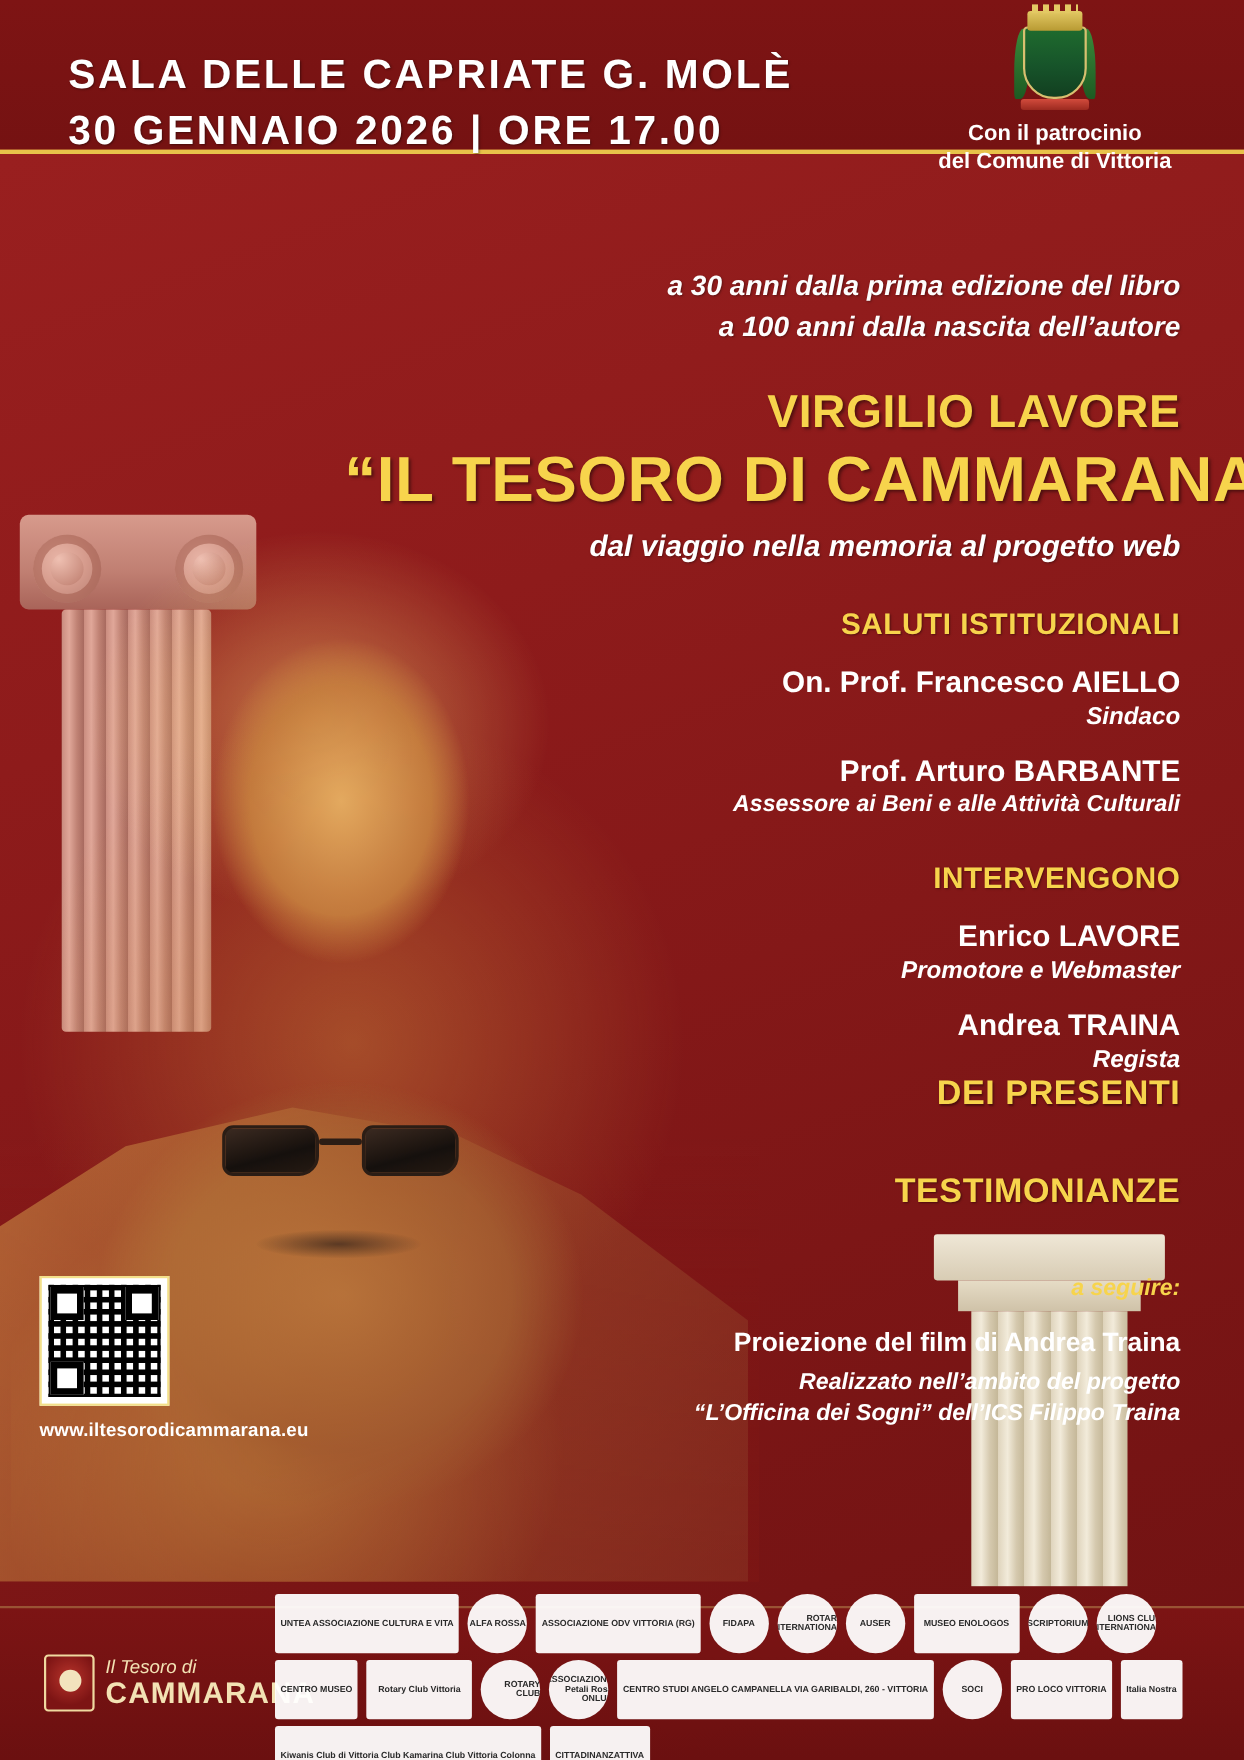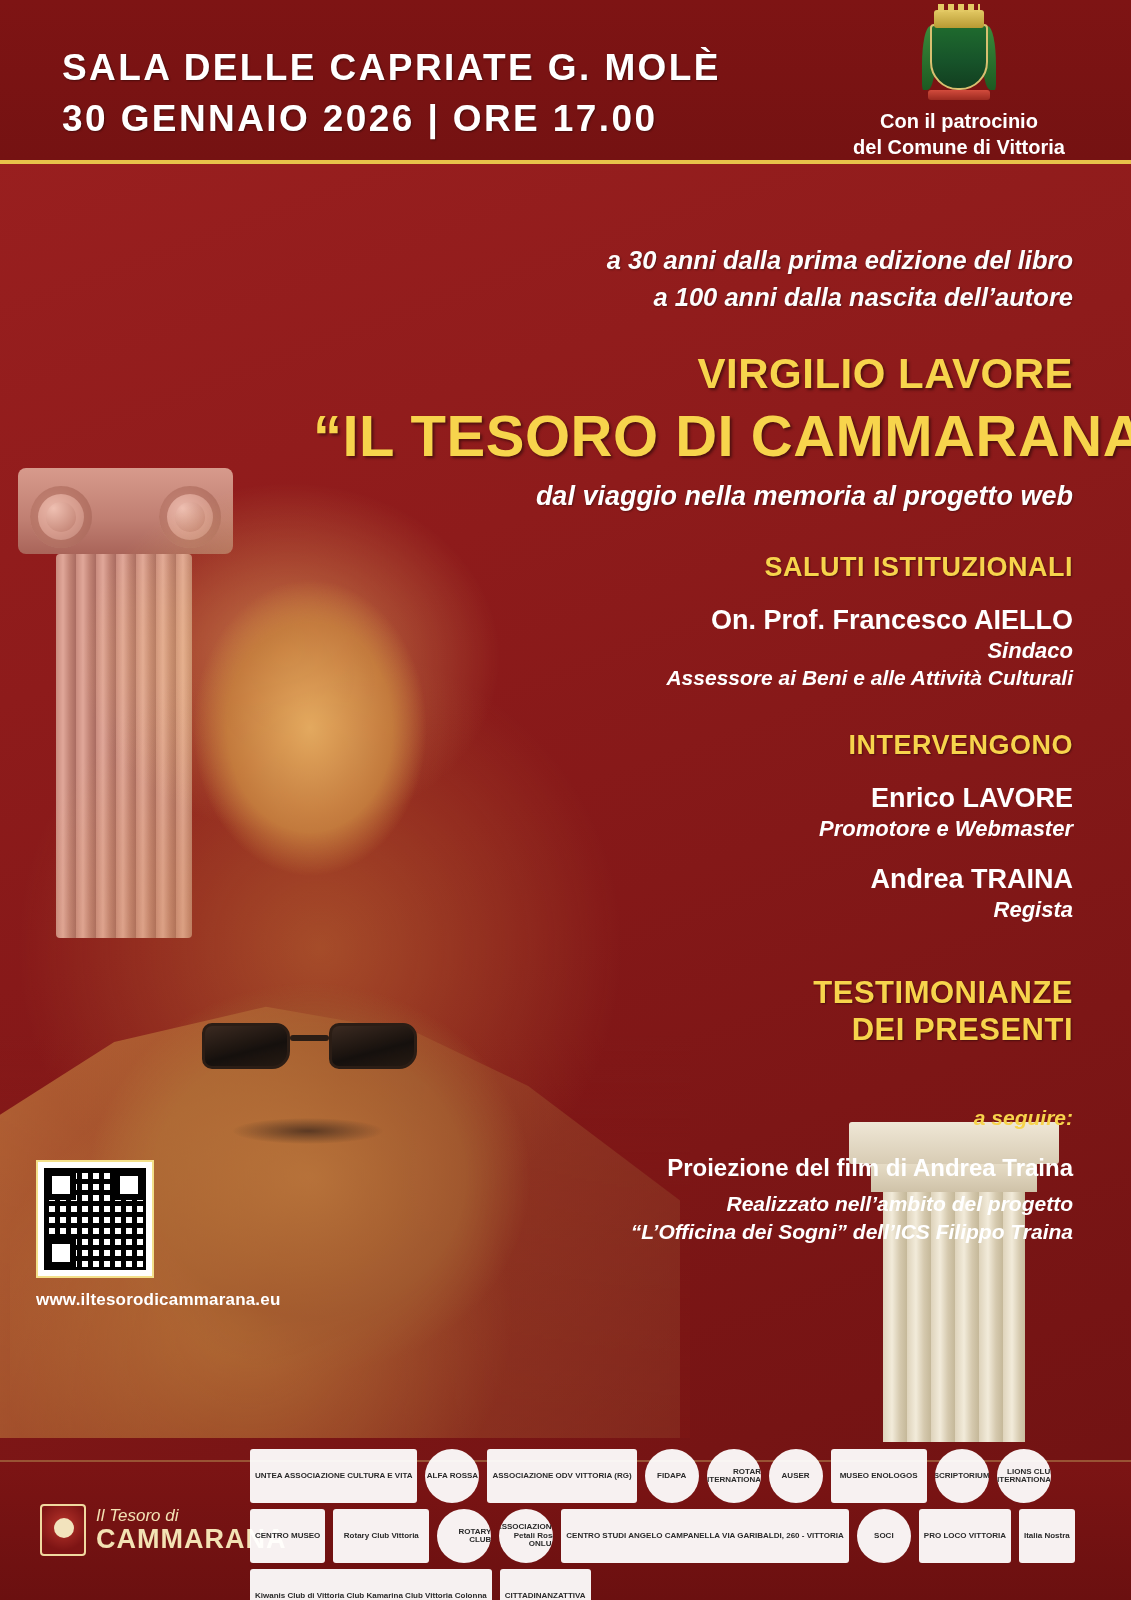--- a/index.html
+++ b/index.html
@@ -12,21 +12,21 @@
   }
   .poster {
     position: relative;
     width: 1131px; height: 1600px;
     background: linear-gradient(160deg, #9c2020 0%, #8e1b1b 35%, #7d1616 70%, #6f1212 100%);
     overflow: hidden;
   }
 
   
   .header {
-    position: absolute; top: 0; left: 0; width: 1131px; height: 164px;
+    position: absolute; top: 0; left: 0; width: 1131px; height: 140px;
     background: linear-gradient(180deg, #7e1414 0%, #751212 100%);
     border-bottom: 4px solid #e8c24a;
   }
   .header-text {
     position: absolute; left: 62px; top: 42px;
     color: #ffffff;
   }
   .header-line {
     font-size: 37px; font-weight: bold; letter-spacing: 2.4px;
     line-height: 1.38; white-space: nowrap;
@@ -340,32 +340,33 @@
 
       <div class="title1">VIRGILIO LAVORE</div>
       <div class="title2">“IL TESORO DI CAMMARANA”</div>
       <div class="subtitle">dal viaggio nella memoria al progetto web</div>
 
       <div class="sec-head">SALUTI ISTITUZIONALI</div>
 
       <div class="person-name">On. Prof. Francesco AIELLO</div>
       <div class="person-role">Sindaco</div>
 
+      <div class="person-name">Prof. Arturo BARBANTE</div>
       <div class="person-role small">Assessore ai Beni e alle Attività Culturali</div>
 
       <div class="sec-head">INTERVENGONO</div>
 
       <div class="person-name">Enrico LAVORE</div>
       <div class="person-role">Promotore e Webmaster</div>
 
       <div class="person-name">Andrea TRAINA</div>
       <div class="person-role">Regista</div>
 
+      <div class="sec-head big" style="margin-top:0">DEI PRESENTI</div>
       <div class="sec-head big">TESTIMONIANZE</div>
-      <div class="sec-head big" style="margin-top:0">DEI PRESENTI</div>
 
       <div class="aseguire">a seguire:</div>
       <div class="proiezione">Proiezione del film di Andrea Traina</div>
       <div class="filmnote">Realizzato nell’ambito del progetto</div>
       <div class="filmnote" style="margin-top:0">“L’Officina dei Sogni” dell’ICS Filippo Traina</div>
     </div>
 
     <div class="qr-block">
       <div class="qr">
         <div class="qr-inner">

